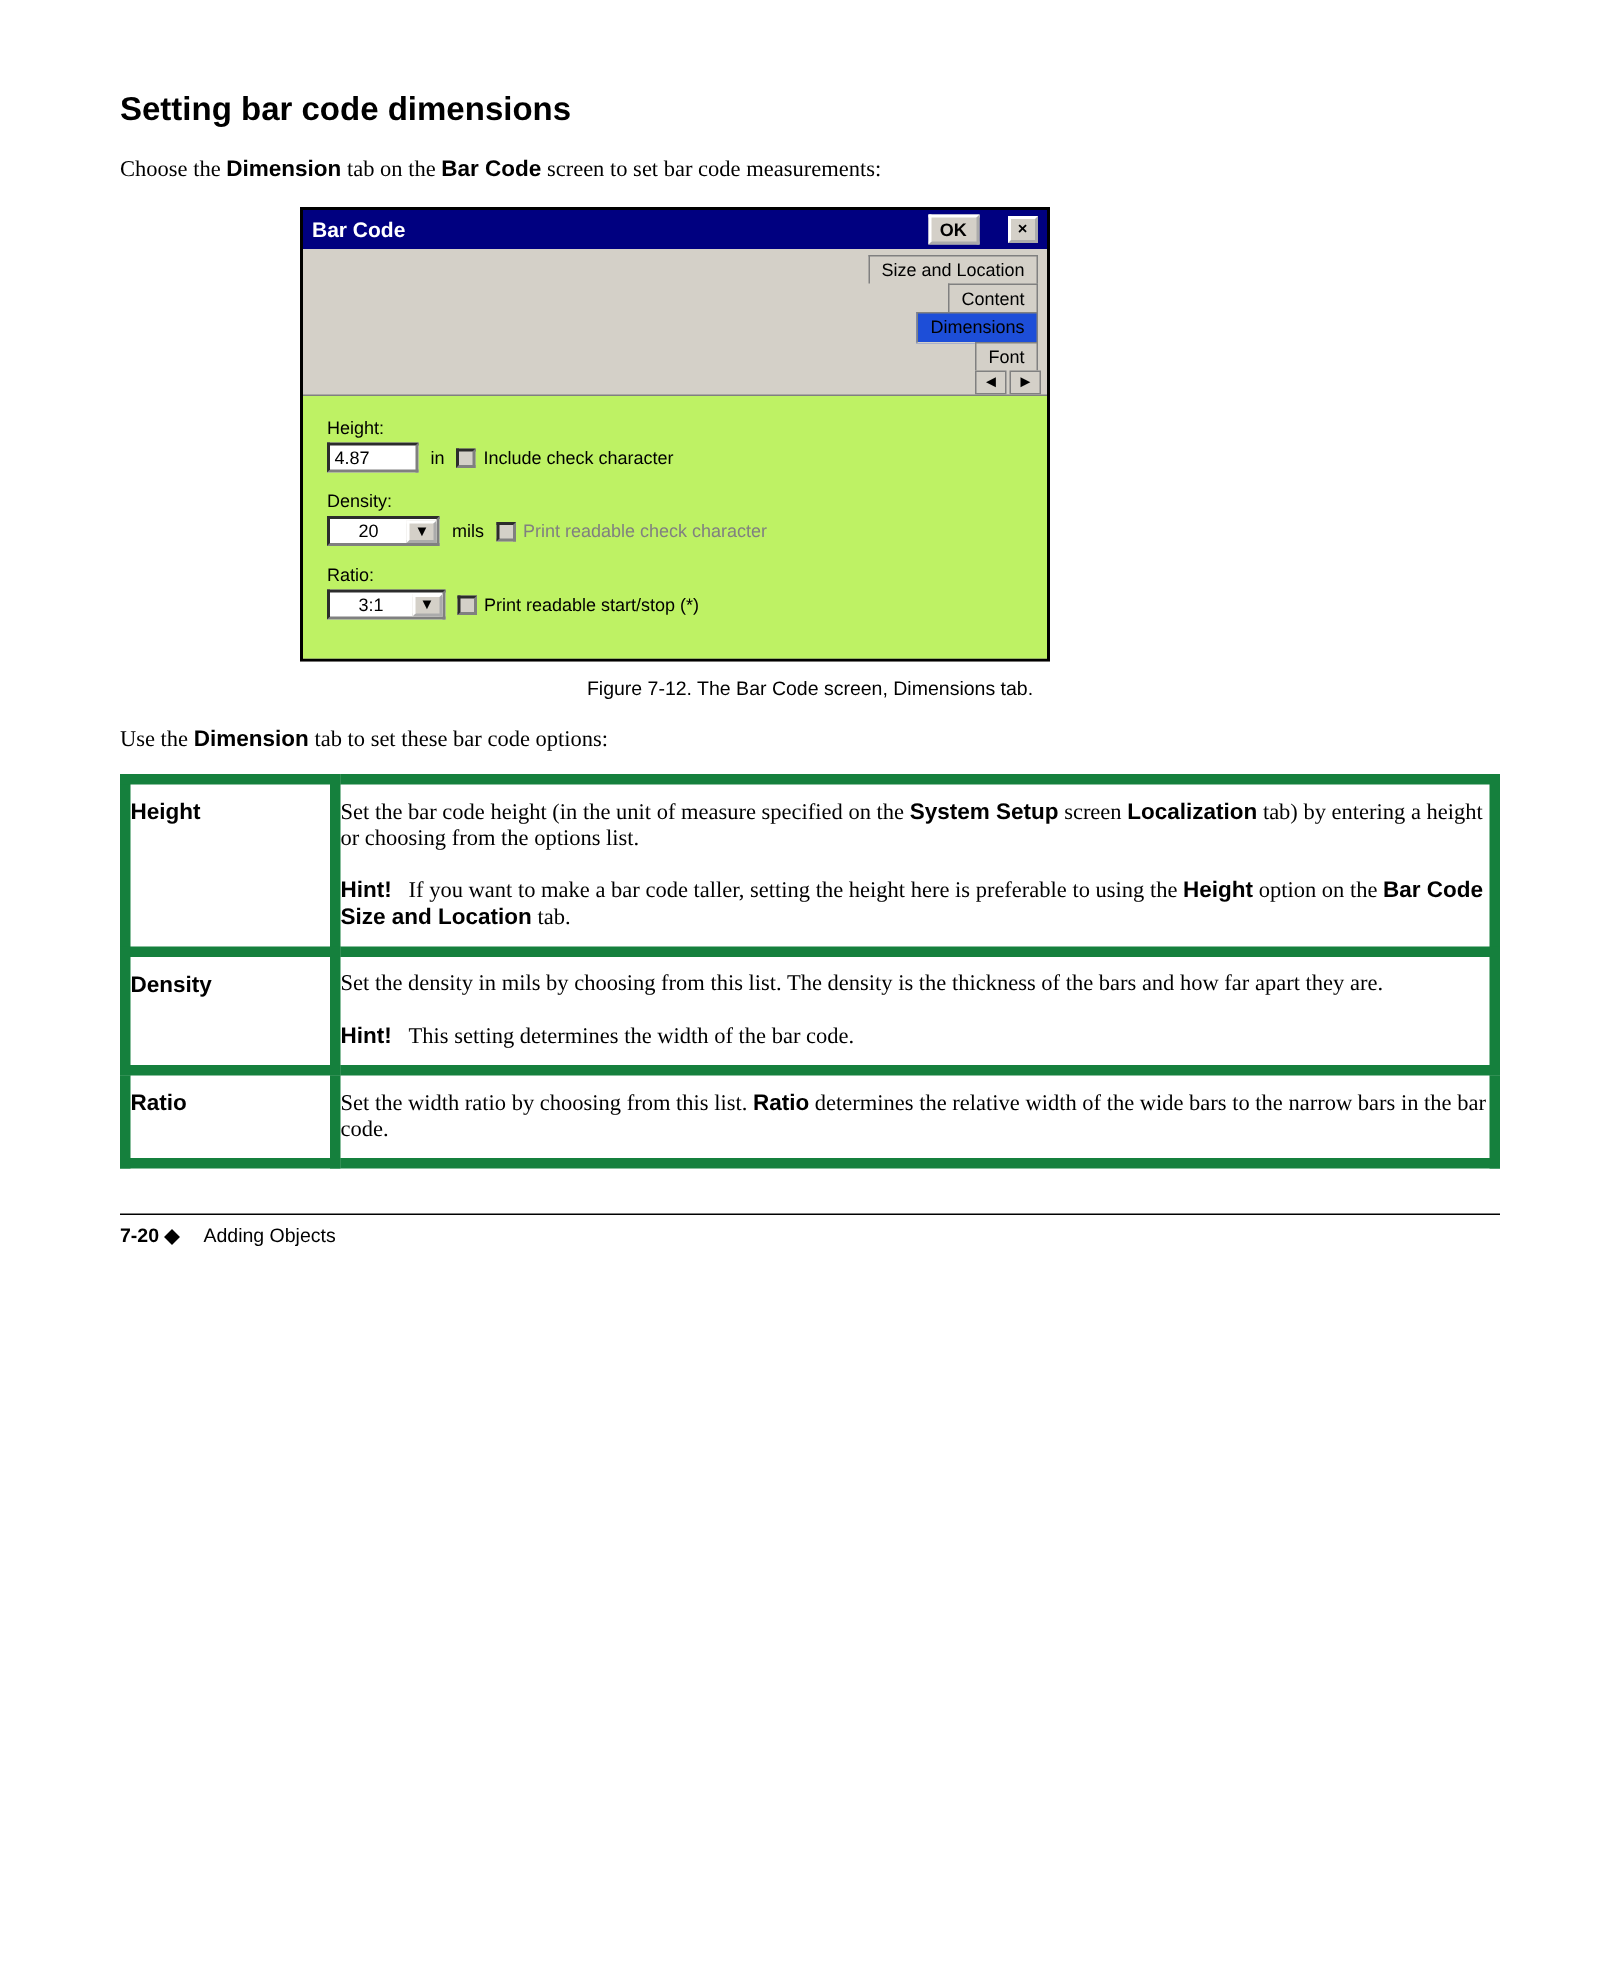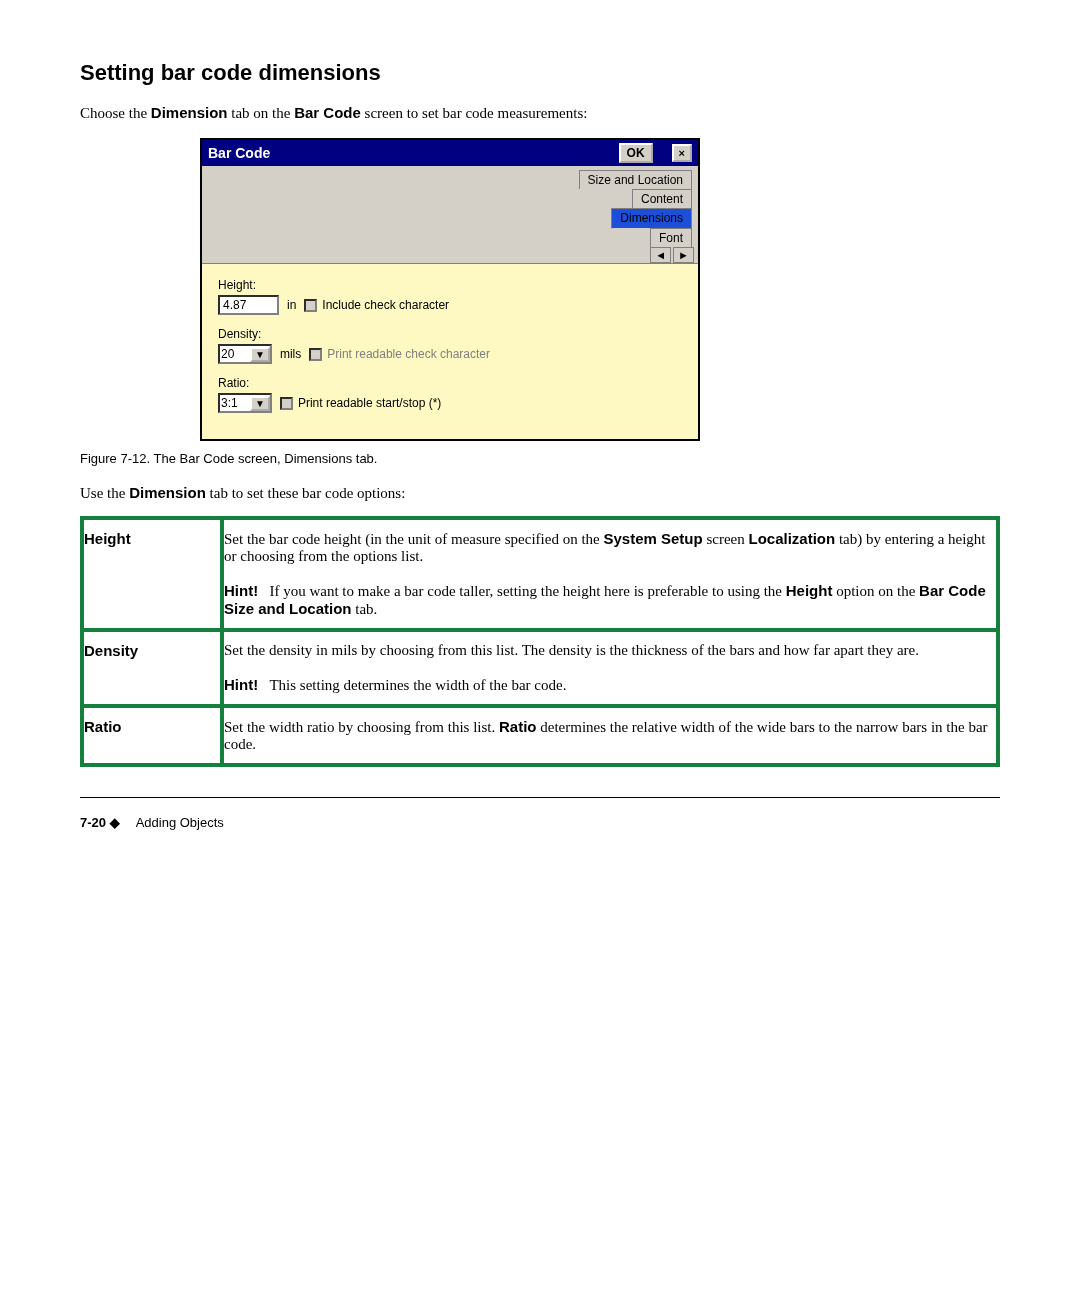--- a/index.html
+++ b/index.html
@@ -119,21 +119,21 @@
       font-family: Arial, sans-serif;
       font-size: 11px;
       padding: 1px 4px;
       border: 1px solid #808080;
       background: #d4d0c8;
       cursor: pointer;
     }
 
     .dialog-content {
       padding: 14px 16px 14px 16px;
-      background: #fef9c3;
+      background: #bef264;
     }
 
     .field-group {
       margin-bottom: 12px;
     }
 
     .field-label {
       font-family: Arial, sans-serif;
       font-size: 12px;
       margin-bottom: 3px;
@@ -179,41 +179,41 @@
     }
 
     .checkbox-label.disabled {
       color: #808080;
     }
 
     
     .figure-caption {
       font-family: Arial, sans-serif;
       font-size: 13px;
-      text-align: left;
+      text-align: center;
       margin-bottom: 18px;
       color: #000;
     }
 
     
     .use-text {
       font-size: 15px;
       margin-bottom: 14px;
     }
     .use-text b { font-family: Arial, sans-serif; }
 
     
     .options-table {
       width: 100%;
       border-collapse: collapse;
       margin-bottom: 30px;
     }
 
     .options-table td {
-      border: 4px solid #15803d;
+      border: 7px solid #15803d;
       vertical-align: top;
       padding: 10px 0;
       font-size: 15px;
     }
 
     .options-table td:first-child {
       font-family: Arial, sans-serif;
       font-weight: bold;
       font-size: 15px;
       width: 140px;
@@ -232,21 +232,21 @@
       font-family: Arial, sans-serif;
       font-weight: bold;
     }
 
     
     .footer {
       display: flex;
       align-items: flex-start;
       gap: 16px;
       margin-top: 20px;
-      padding-top: 17px;
+      padding-top: 6px;
       border-top: 1px solid #000;
     }
 
     .footer-page {
       font-family: Arial, sans-serif;
       font-size: 13px;
       font-weight: bold;
     }
 
     .footer-section {
@@ -257,21 +257,21 @@
     .dropdown-combo {
       display: flex;
       align-items: center;
       border: 2px inset #808080;
       background: #fff;
     }
 
     .dropdown-combo-text {
       font-family: Arial, sans-serif;
       font-size: 12px;
-      padding: 1px 1px;
+      padding: 1px 19px;
       min-width: 30px;
     }
 
     .dropdown-combo-btn {
       background: #d4d0c8;
       border-left: 1px solid #808080;
       border: 2px outset #fff;
       padding: 0px 3px;
       font-size: 10px;
       cursor: pointer;

